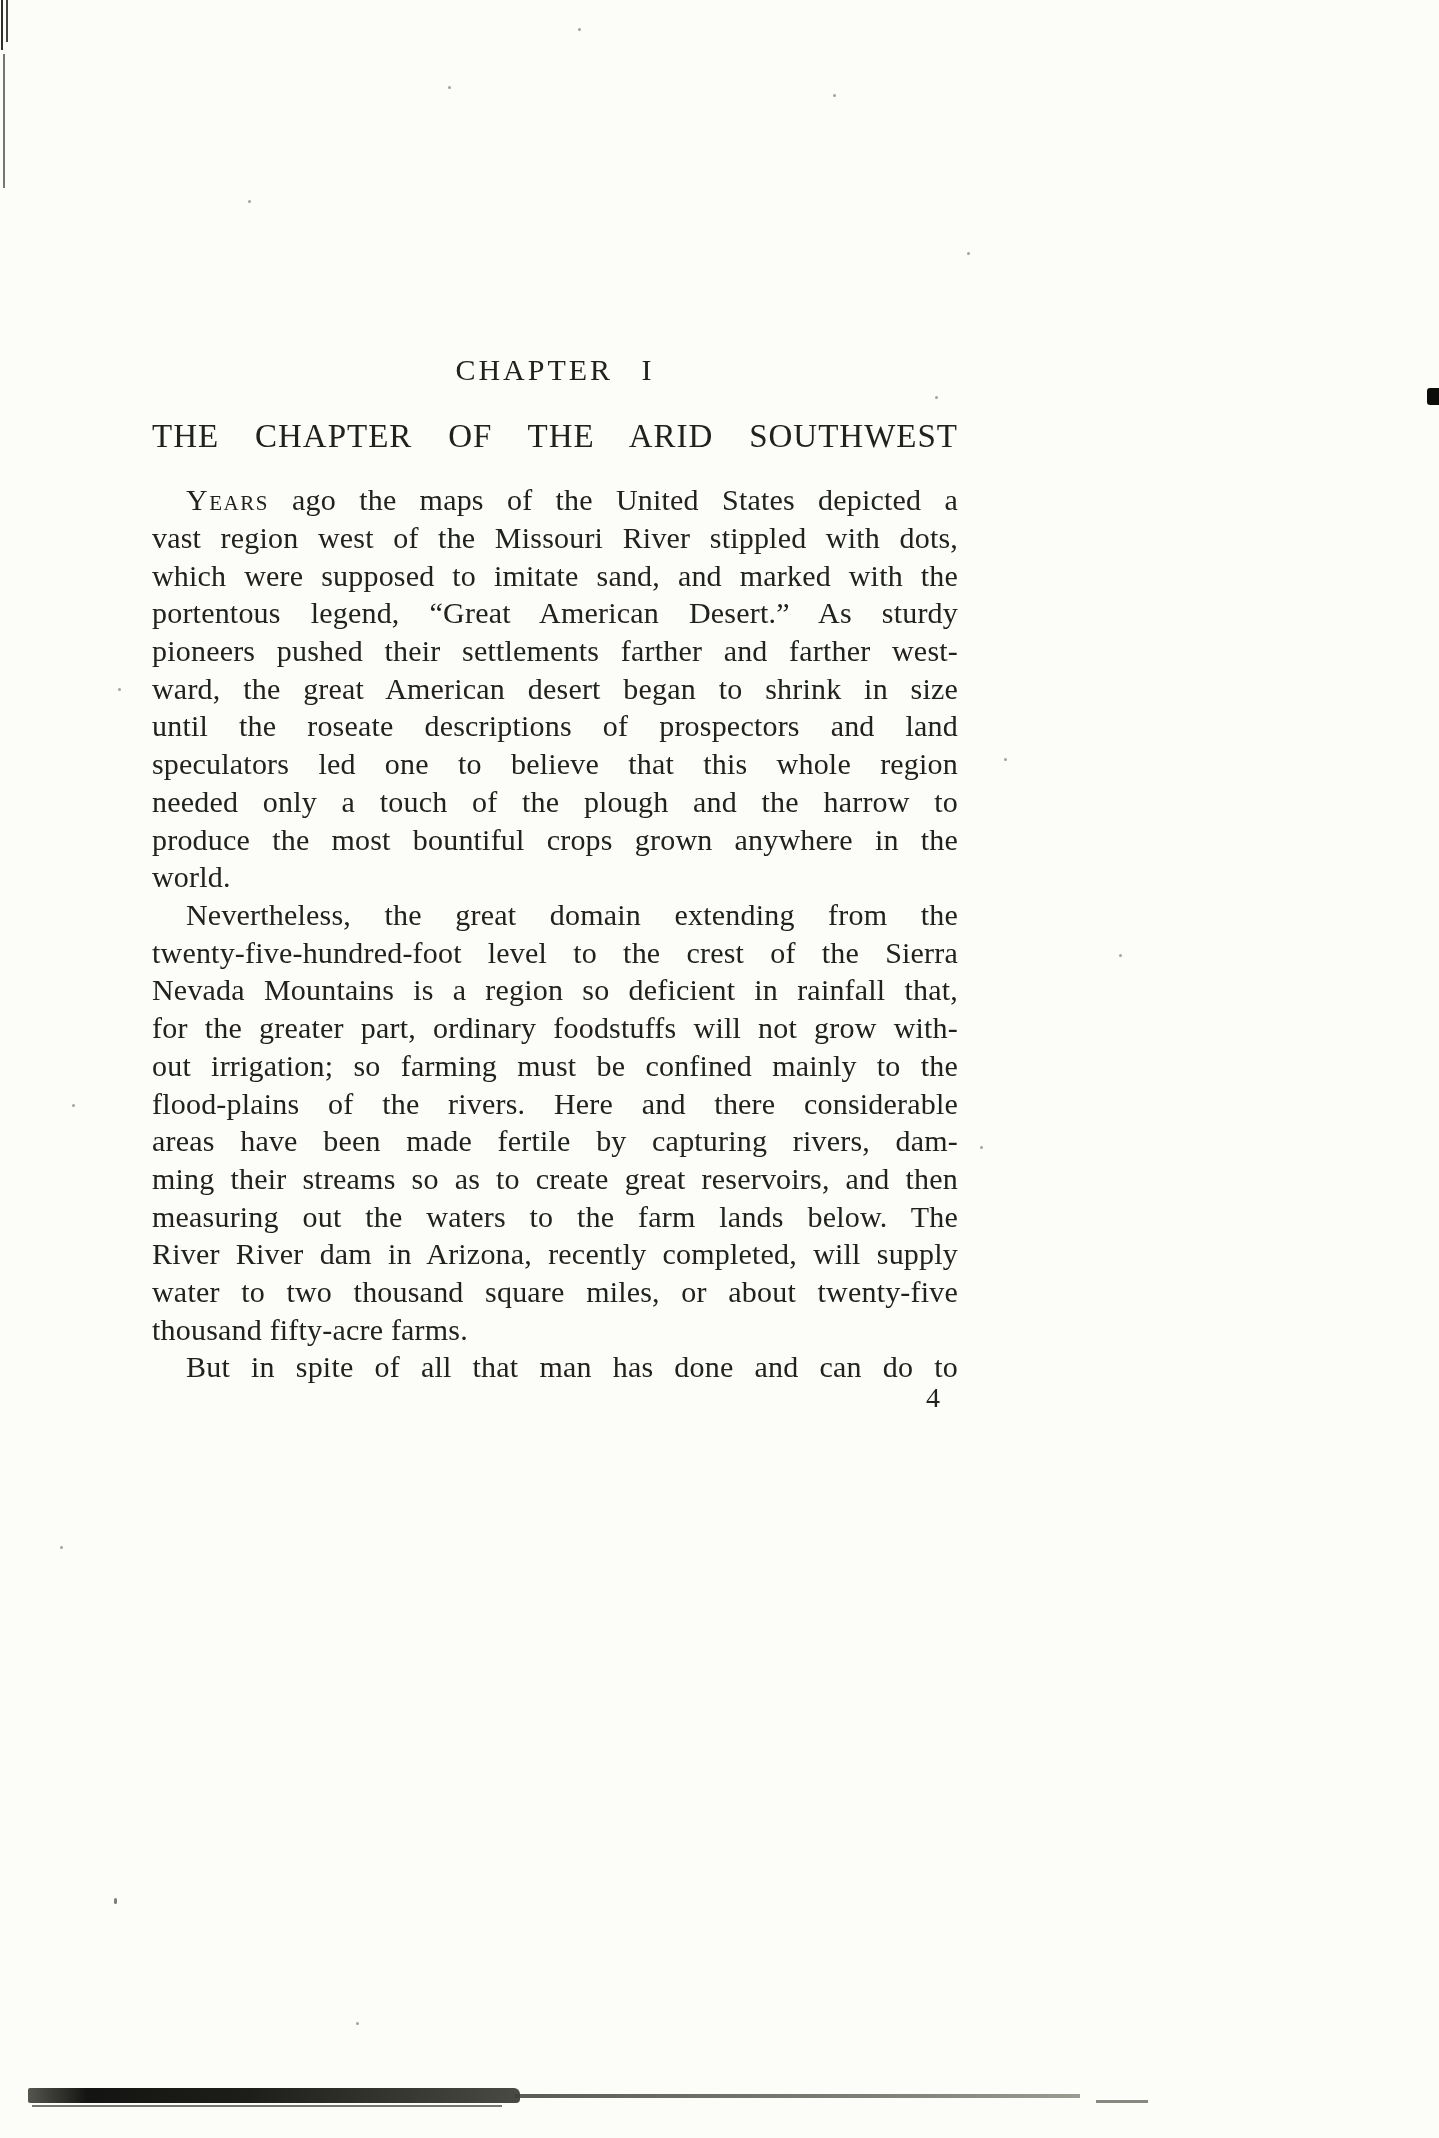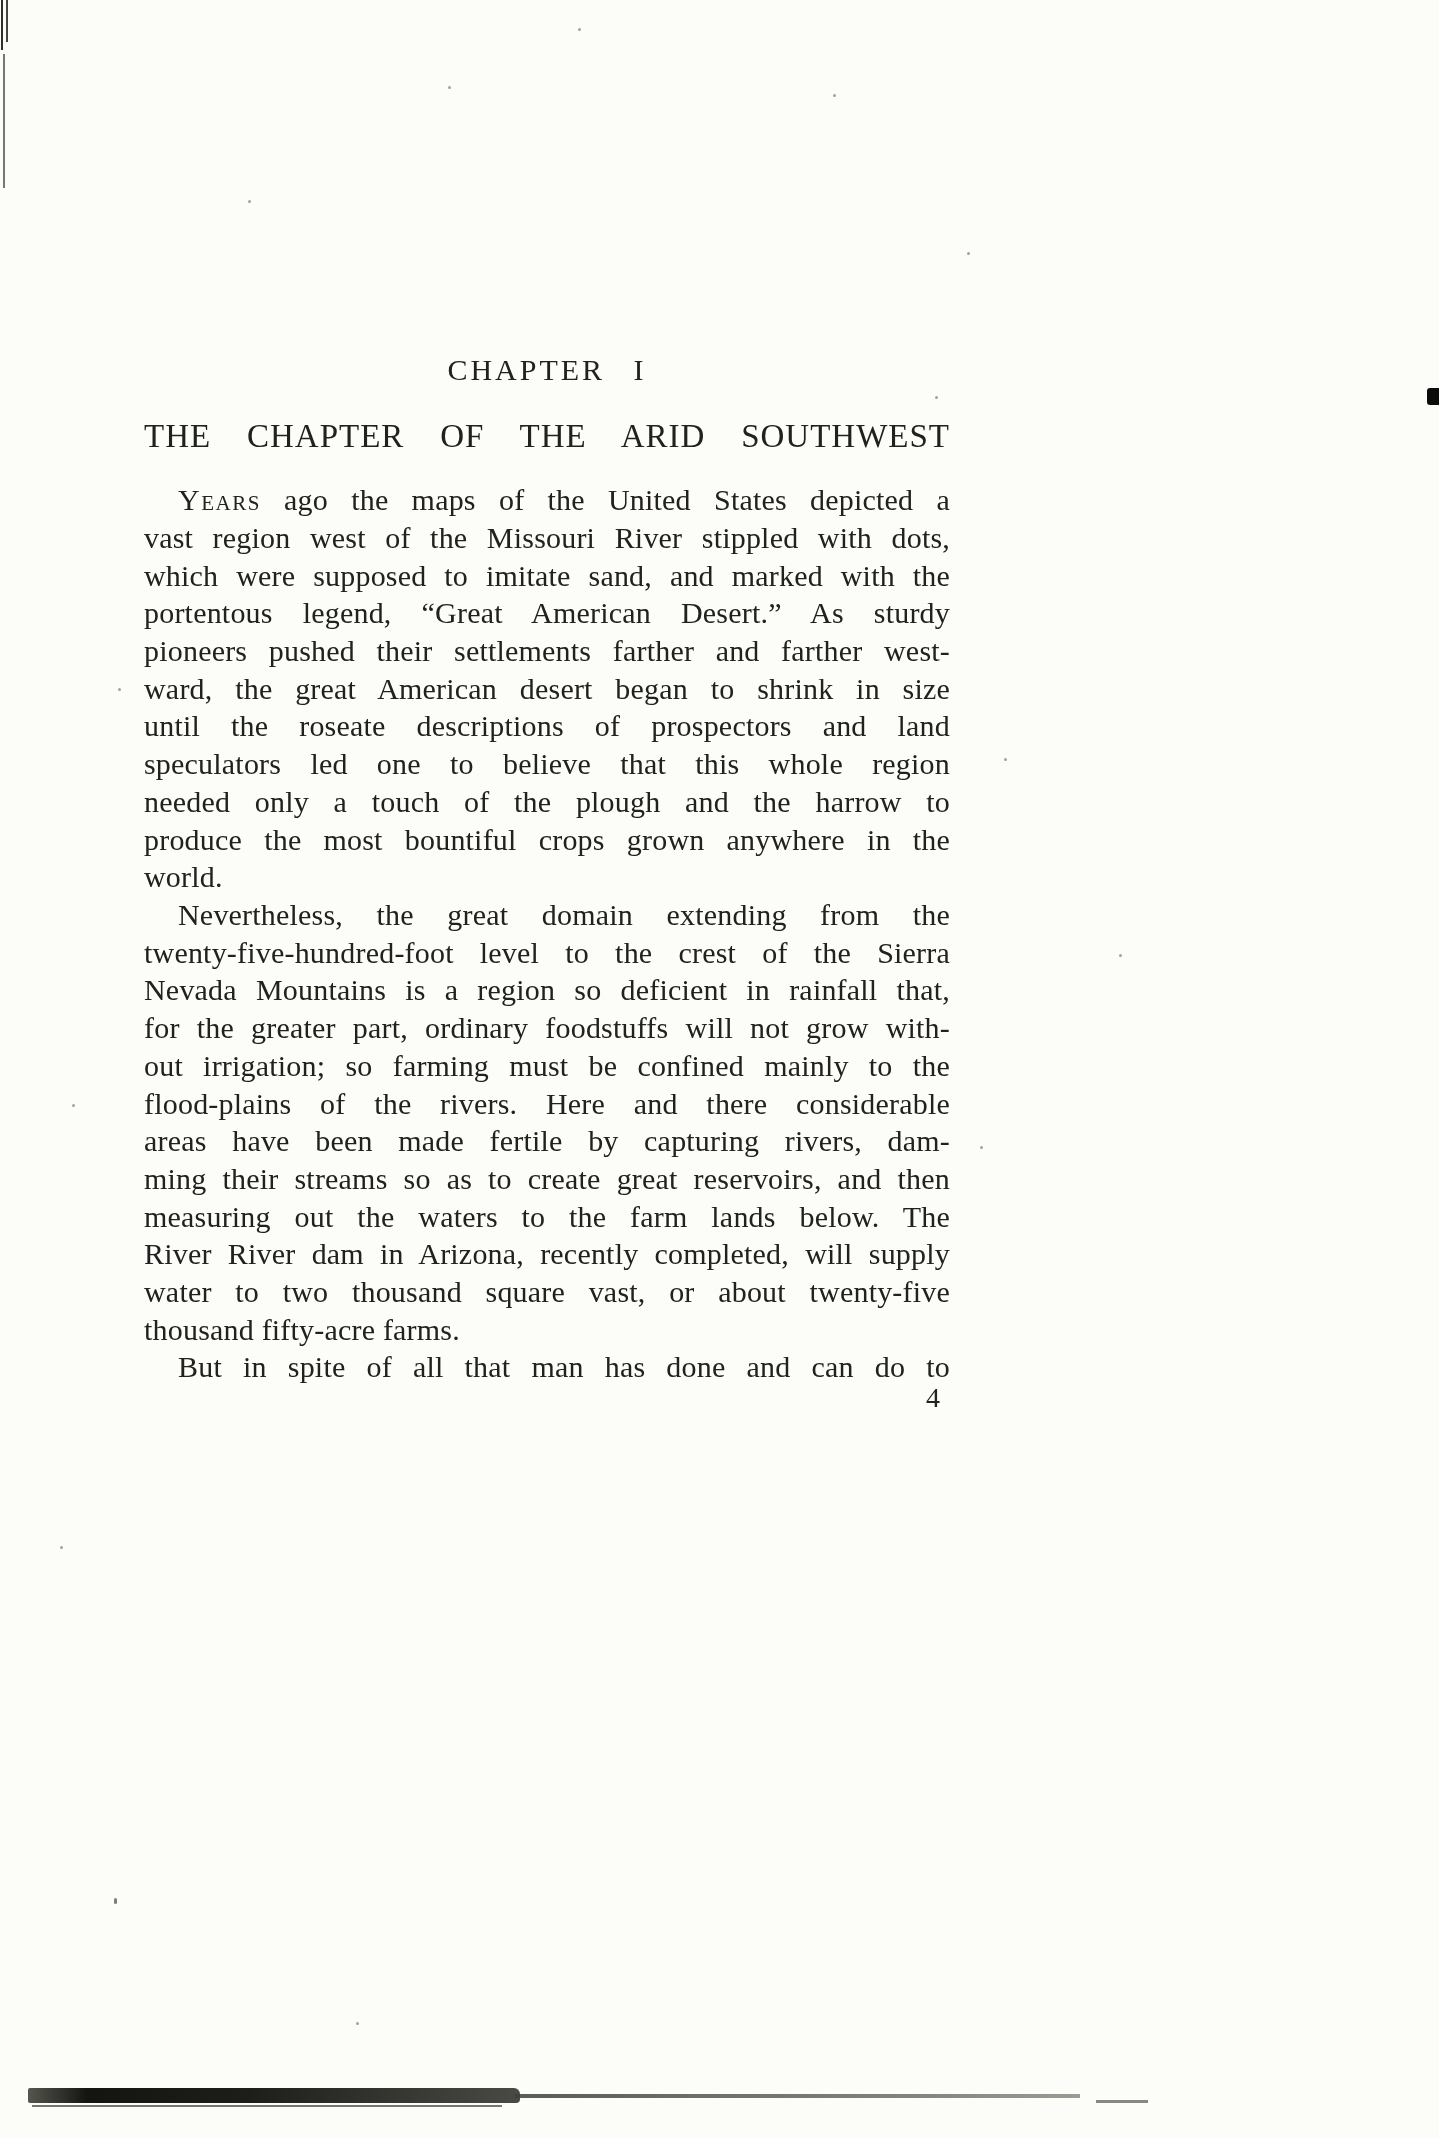--- a/index.html
+++ b/index.html
@@ -11,21 +11,21 @@
     position:relative;
     width:1439px;
     height:2138px;
     background:var(--paper,#fcfcf9);
     color:var(--ink,#22211f);
     overflow:hidden;
     margin:0 auto;
   }
   .text-block{
     position:absolute;
-    left:144px;
+    left:152px;
     top:352px;
     width:806px;
   }
   .chapter-heading{
     margin:0;
     font-size:30px;
     font-weight:normal;
     text-align:center;
     letter-spacing:3px;
     word-spacing:18px;
@@ -122,21 +122,21 @@
           <span class="pline indent">Nevertheless, the great domain extending from the</span>
           <span class="pline">twenty-five-hundred-foot level to the crest of the Sierra</span>
           <span class="pline">Nevada Mountains is a region so deficient in rainfall that,</span>
           <span class="pline">for the greater part, ordinary foodstuffs will not grow with-</span>
           <span class="pline">out irrigation; so farming must be confined mainly to the</span>
           <span class="pline">flood-plains of the rivers.  Here and there considerable</span>
           <span class="pline">areas have been made fertile by capturing rivers, dam-</span>
           <span class="pline">ming their streams so as to create great reservoirs, and then</span>
           <span class="pline">measuring out the waters to the farm lands below.  The</span>
           <span class="pline">River River dam in Arizona, recently completed, will supply</span>
-          <span class="pline">water to two thousand square vast, or about twenty-five</span>
+          <span class="pline">water to two thousand square miles, or about twenty-five</span>
           <span class="pline last">thousand fifty-acre farms.</span>
         </p>
         <p class="para">
           <span class="pline indent">But in spite of all that man has done and can do to</span>
         </p>
       </div>
   </div>
 
   <div class="page-number">4</div>
 

